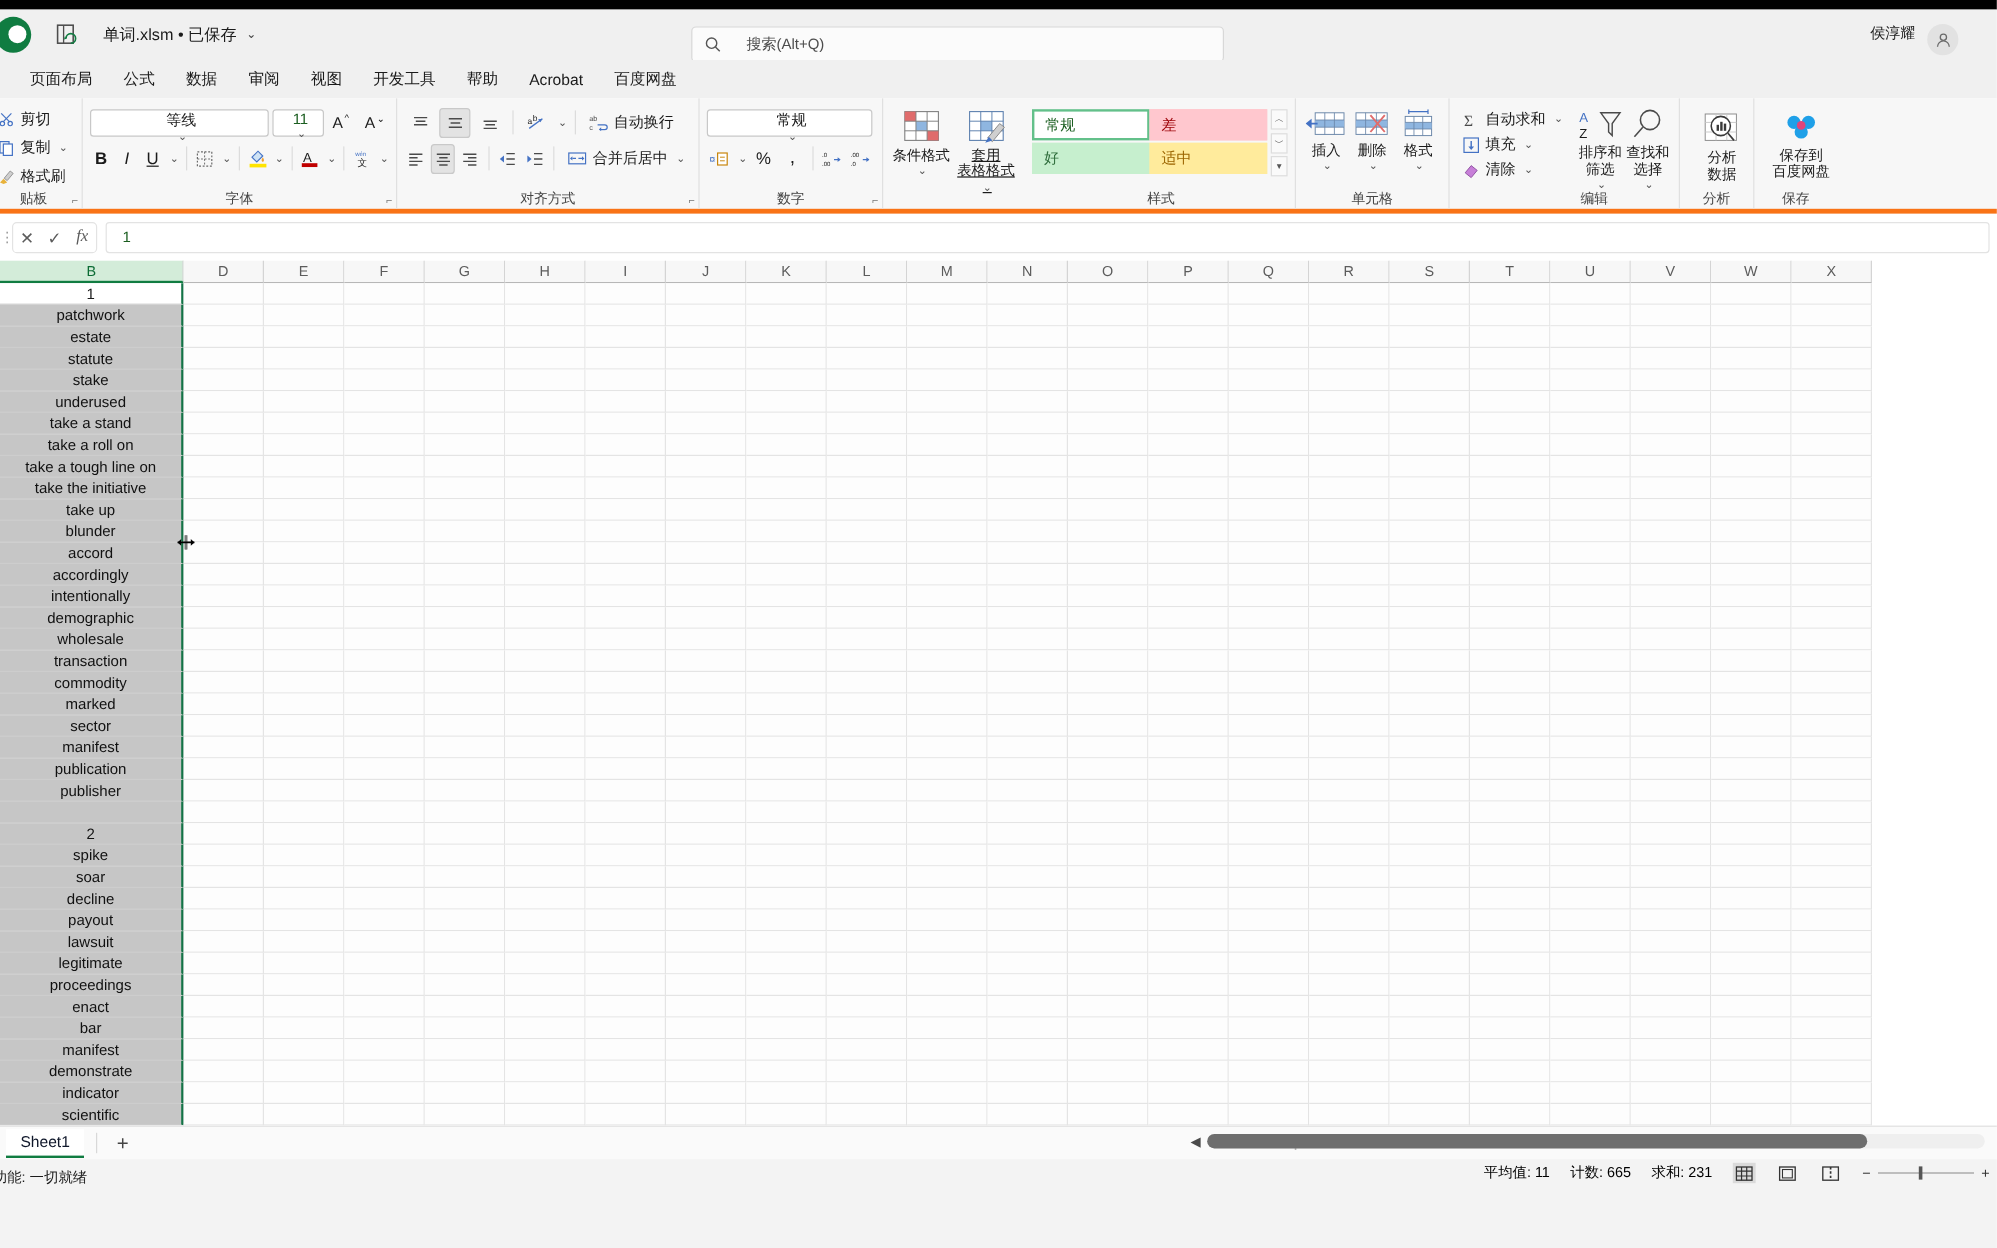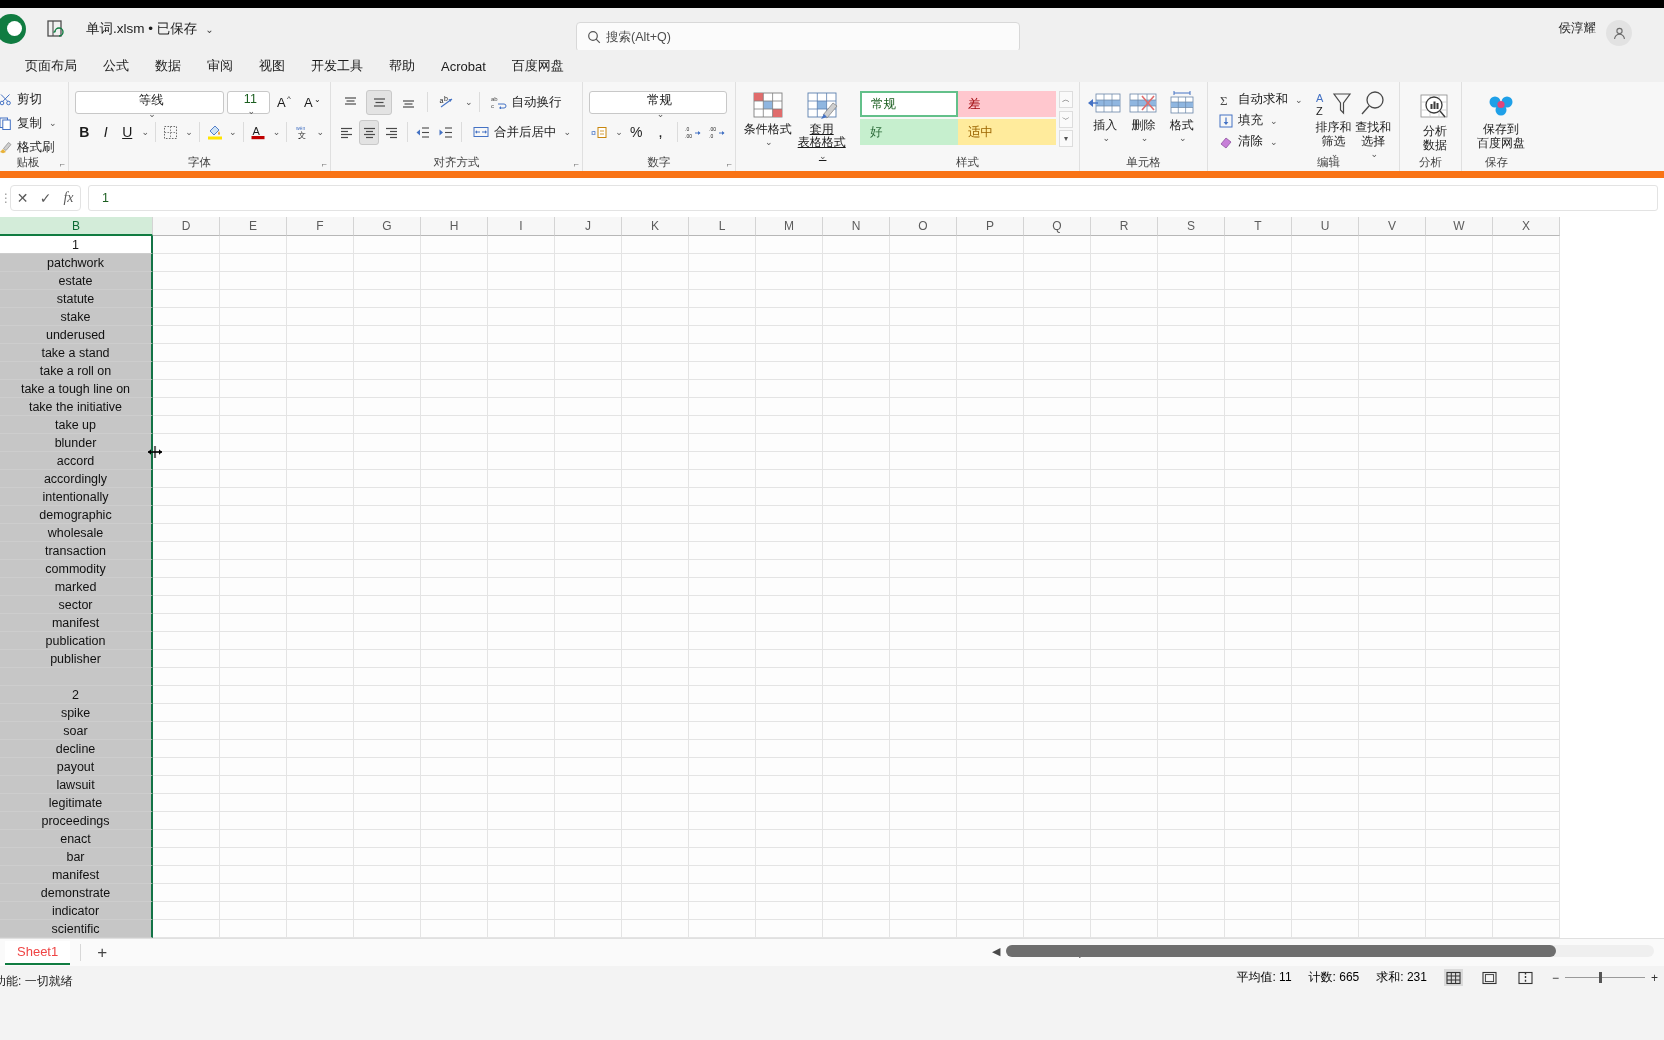--- a/index.html
+++ b/index.html
@@ -29,21 +29,21 @@
   }
   .tb-icon-save svg { display:block; }
   .tb-filename {
     margin-left:18px; font-size:13.5px; color:#1b1b1b; display:flex; align-items:center; gap:8px;
     white-space:nowrap;
   }
   .caret-dn { font-size:10px; color:#444; }
   .tb-search {
     position:absolute; left:576px; top:14px; width:444px; height:30px;
     background:#fbfbfb; border:1px solid #d8d8d8; border-radius:4px;
-    display:flex; align-items:center; padding:0 10px; gap:5px;
+    display:flex; align-items:center; padding:0 10px; gap:21px;
   }
   .tb-search .ph { font-size:12.5px; color:#4d4d4d; }
   .tb-user {
     position:absolute; right:32px; top:12px; display:flex; align-items:flex-start; gap:10px;
   }
   .tb-user .uname { font-size:12.5px; color:#1b1b1b; }
   .tb-user .uav {
     width:26px; height:26px; border-radius:50%; background:#e2e2e2;
     display:flex; align-items:center; justify-content:center;
   }
@@ -53,21 +53,21 @@
     background:#f0f0f0; display:flex; align-items:center; gap:0px; padding-left:0px;
   }
   .rtab {
     padding:4px 13px; font-size:13px; color:#1b1b1b; cursor:default; white-space:nowrap;
     border-radius:4px;
   }
   .rtab.clipped { padding-left:0; margin-left:-14px; }
   
   #ribbon {
     position:absolute; left:0; top:82px; width:1664px; height:96px;
-    background:#f7f7f7; border-bottom:7px solid #f97316;
+    background:#f7f7f7; border-bottom:4px solid #f97316;
     display:flex; align-items:stretch;
   }
   .rgroup { position:relative; display:flex; flex-direction:column; padding:5px 6px 0 6px; }
   .rgroup + .rgroup { border-left:1px solid #e0e0e0; }
   .rgroup .glabel {
     position:absolute; bottom:1px; left:0; right:0; text-align:center;
     font-size:11.5px; color:#444;
   }
   .glaunch { position:absolute; bottom:2px; right:3px; font-size:9px; color:#777; }
   .rgrow { display:flex; align-items:center; gap:3px; height:30px; }
@@ -145,21 +145,21 @@
   }
   #resize-cursor {
     position:absolute; left:146px; top:226px; width:16px; height:16px; pointer-events:none;
   }
   
   #sheetbar {
     position:absolute; left:0; top:938px; width:1664px; height:28px; background:#fafafa;
     border-top:1px solid #e0e0e0; display:flex; align-items:center;
   }
   .sh-tab {
-    padding:3px 12px 4px 12px; font-size:13px; color:#ef4444; background:#fff;
+    padding:3px 12px 4px 12px; font-size:13px; color:#0f172a; background:#fff;
     border-bottom:2px solid #107c41; margin-left:5px;
   }
   .sh-div { width:1px; height:17px; background:#d8d8d8; margin:0 10px; }
   .sh-plus { font-size:17px; color:#444; padding:0 6px; }
   .sh-dots { margin-left:auto; color:#777; font-size:13px; margin-right:8px;}
   #hscroll-track {
     position:absolute; left:1006px; top:945px; width:648px; height:12px;
     background:#efefef; border-radius:6px;
   }
   #hscroll-thumb { position:absolute; left:1006px; top:945px; width:550px; height:12px; background:#6e6e6e; border-radius:6px;}

